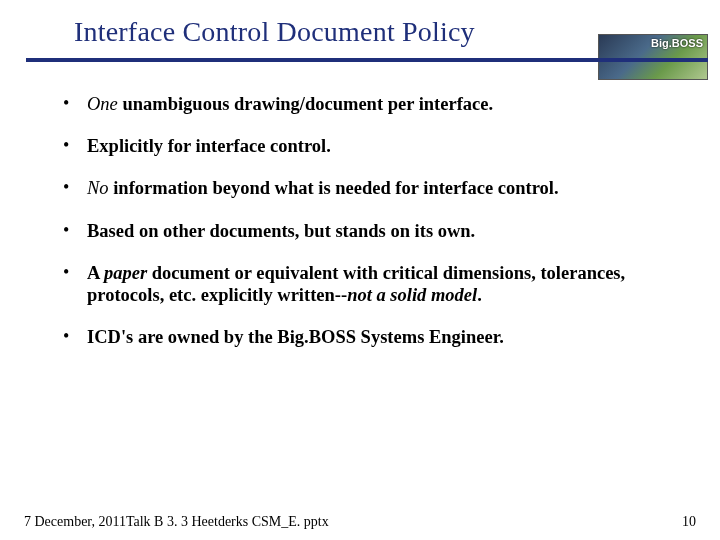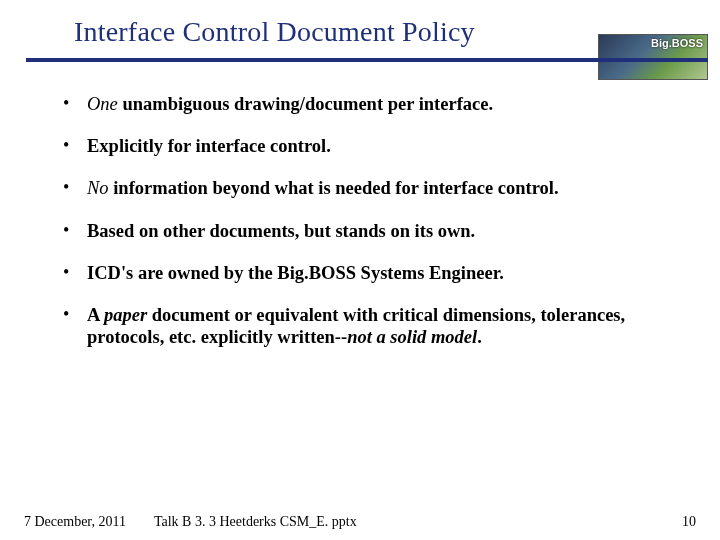--- a/index.html
+++ b/index.html
@@ -109,21 +109,20 @@
     bottom: 10px;
     left: 24px;
     right: 24px;
     font-size: 14px;
     display: flex;
     justify-content: space-between;
     align-items: flex-end;
   }
   .footer .left {
     display: flex;
-    gap: 28px;
   }
 </style>
 </head>
 <body>
 
 <div class="slide">
 
   <div class="header">
     <div class="title">Interface Control Document Policy</div>
     <div class="logo">
@@ -133,22 +132,22 @@
   </div>
 
   <div class="content">
     <ul class="main">
       <li><span><i>One</i> <b>unambiguous drawing/document per interface.</b></span></li>
       <li><span><b>Explicitly for interface control.</b></span></li>
       <li>
         <span><i>No</i> <b>information beyond what is needed for interface control.</b></span>
       </li>
       <li><span><b>Based on other documents, but stands on its own.</b></span></li>
+      <li><span><b>A <i>paper</i> document or equivalent with critical dimensions, tolerances, protocols, etc.  explicitly written--<i>not a solid model</i>.</b></span></li>
       <li><span><b>ICD's are owned by the Big.BOSS Systems Engineer.</b></span></li>
-      <li><span><b>A <i>paper</i> document or equivalent with critical dimensions, tolerances, protocols, etc.  explicitly written--<i>not a solid model</i>.</b></span></li>
     </ul>
   </div>
 
   <div class="footer">
     <div class="left">
       <span>7 December,  2011</span>
       <span>Talk B 3. 3 Heetderks CSM_E. pptx</span>
     </div>
     <span>10</span>
   </div>

